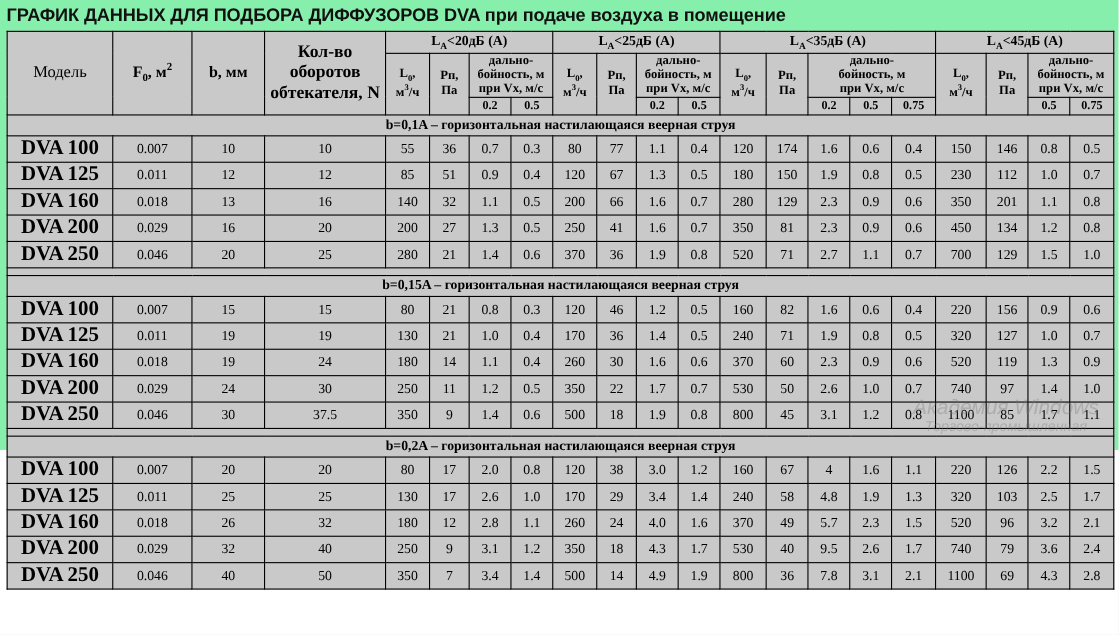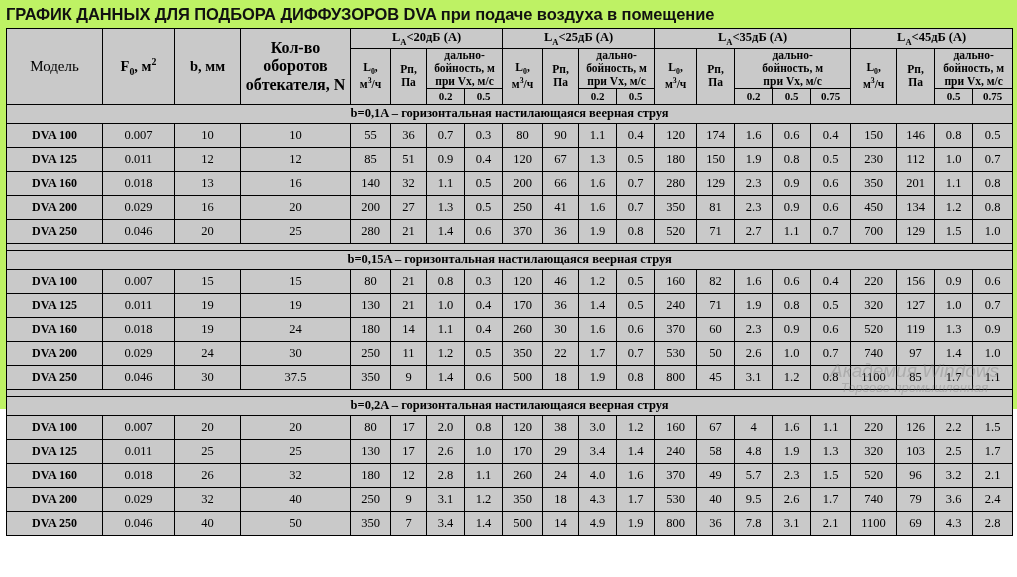--- a/index.html
+++ b/index.html
@@ -11,21 +11,21 @@
     width: 1017px;
     height: 577px;
     font-family: "Liberation Serif", serif;
     color: #000;
     overflow: hidden;
   }
   #page {
     position: relative;
     width: 1017px;
     height: 409px;
-    background: #bef264;
+    background: #86efac;
   }
   .title {
     font-family: "Liberation Sans", sans-serif;
     font-size: 16.5px;
     font-weight: bold;
     color: #111;
     padding: 5px 0 4px 6px;
     letter-spacing: -0.1px;
     white-space: nowrap;
   }
@@ -85,21 +85,21 @@
     height: 18px;
     background: #c9c9c9;
   }
   
   .datarow td {
     height: 23px;
     font-size: 13px;
   }
   .datarow td.model {
     font-weight: bold;
-    font-size: 12px;
+    font-size: 19px;
   }
   .datarow td.num {
     font-size: 12.5px;
   }
   .whitegap td {
     height: 6px;
     background: #ffffff;
     border: none;
     padding: 0;
   }
@@ -206,21 +206,21 @@
         <tr class="datarow">
           <td class="model">DVA 100</td>
           <td class="num">0.007</td>
           <td class="num">10</td>
           <td class="num">10</td>
           <td class="num">55</td>
           <td class="num">36</td>
           <td class="num">0.7</td>
           <td class="num">0.3</td>
           <td class="num">80</td>
-          <td class="num">90</td>
+          <td class="num">77</td>
           <td class="num">1.1</td>
           <td class="num">0.4</td>
           <td class="num">120</td>
           <td class="num">174</td>
           <td class="num">1.6</td>
           <td class="num">0.6</td>
           <td class="num">0.4</td>
           <td class="num">150</td>
           <td class="num">146</td>
           <td class="num">0.8</td>

